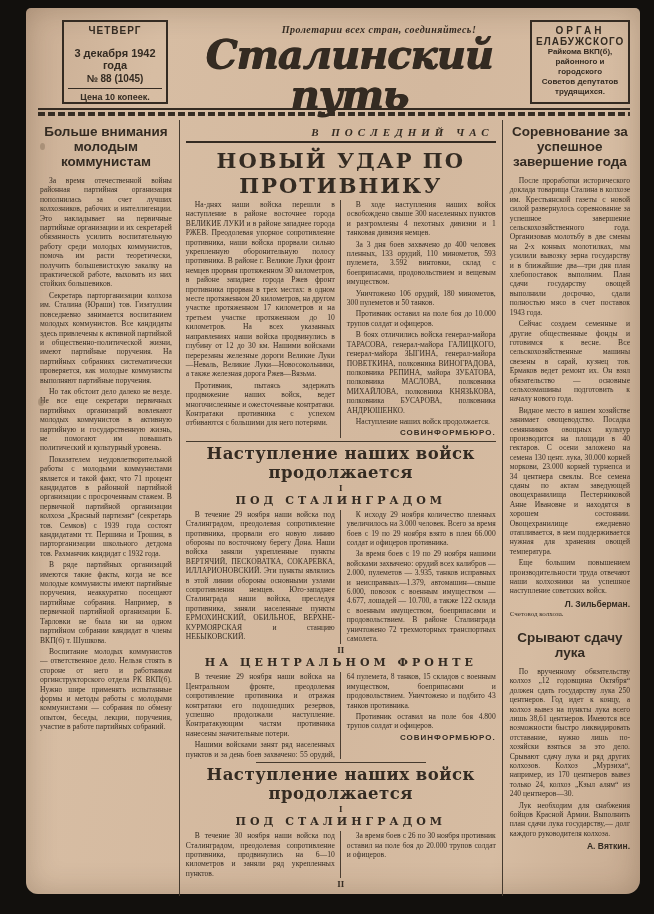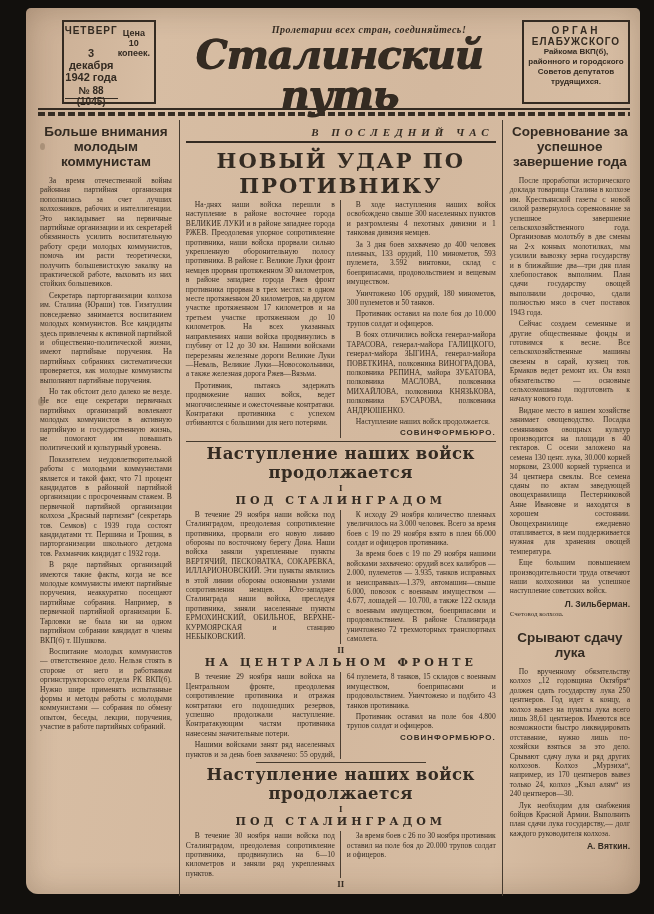--- a/index.html
+++ b/index.html
@@ -20,41 +20,41 @@
     padding:12px 10px 0 12px;
   }
   .blemish{position:absolute;background:#8f7a63;border-radius:50%;opacity:.55;}
   
   .masthead{display:flex;align-items:stretch;height:84px;}
   .mh-box{
     border:2px solid #342b22;box-sizing:border-box;
     text-align:center;padding:3px 4px;
     font-family:"Liberation Sans","DejaVu Sans",sans-serif;
   }
-  .date-box{width:94px;margin-left:24px;display:flex;flex-direction:row;justify-content:flex-end;}
+  .date-box{width:106px;margin-left:24px;display:flex;flex-direction:column;justify-content:flex-start;}
   .date-top{border-bottom:1.5px solid #342b22;padding-bottom:4px;}
   .dow{font-weight:bold;font-size:10px;letter-spacing:1px;}
   .dateline{font-weight:bold;font-size:11px;margin-top:11px;}
   .issue{font-weight:bold;font-size:10px;margin-top:2px;}
   .price{font-weight:bold;font-size:9px;padding:3px 0 2px;}
   .title-block{flex:1;position:relative;text-align:center;}
   .slogan{
     font-style:italic;font-weight:bold;font-size:10px;
     position:absolute;top:4px;left:60px;right:0;
     letter-spacing:.5px;
   }
   .paper-title{
     position:absolute;top:14px;left:0;right:0;
     font-family:"DejaVu Serif","Liberation Serif",serif;
     font-style:italic;font-weight:bold;
     font-size:40px;line-height:1;
     letter-spacing:-1px;
     text-shadow:1px 0 0 #342b22,0 1px 0 #342b22;
   }
-  .organ-box{width:108px;font-weight:bold;}
+  .organ-box{width:100px;font-weight:bold;}
   .organ-l1{font-size:10px;letter-spacing:3px;}
   .organ-l2{font-size:10px;letter-spacing:1px;}
   .organ-sm{font-size:8px;line-height:10px;}
   .rule-thick{
     margin-top:4px;height:8px;
     border-top:2px solid #342b22;
     background:repeating-linear-gradient(90deg,#342b22 0 7px,transparent 7px 10px);
     background-size:100% 4px;background-position:0 2px;background-repeat:no-repeat;
   }
   

